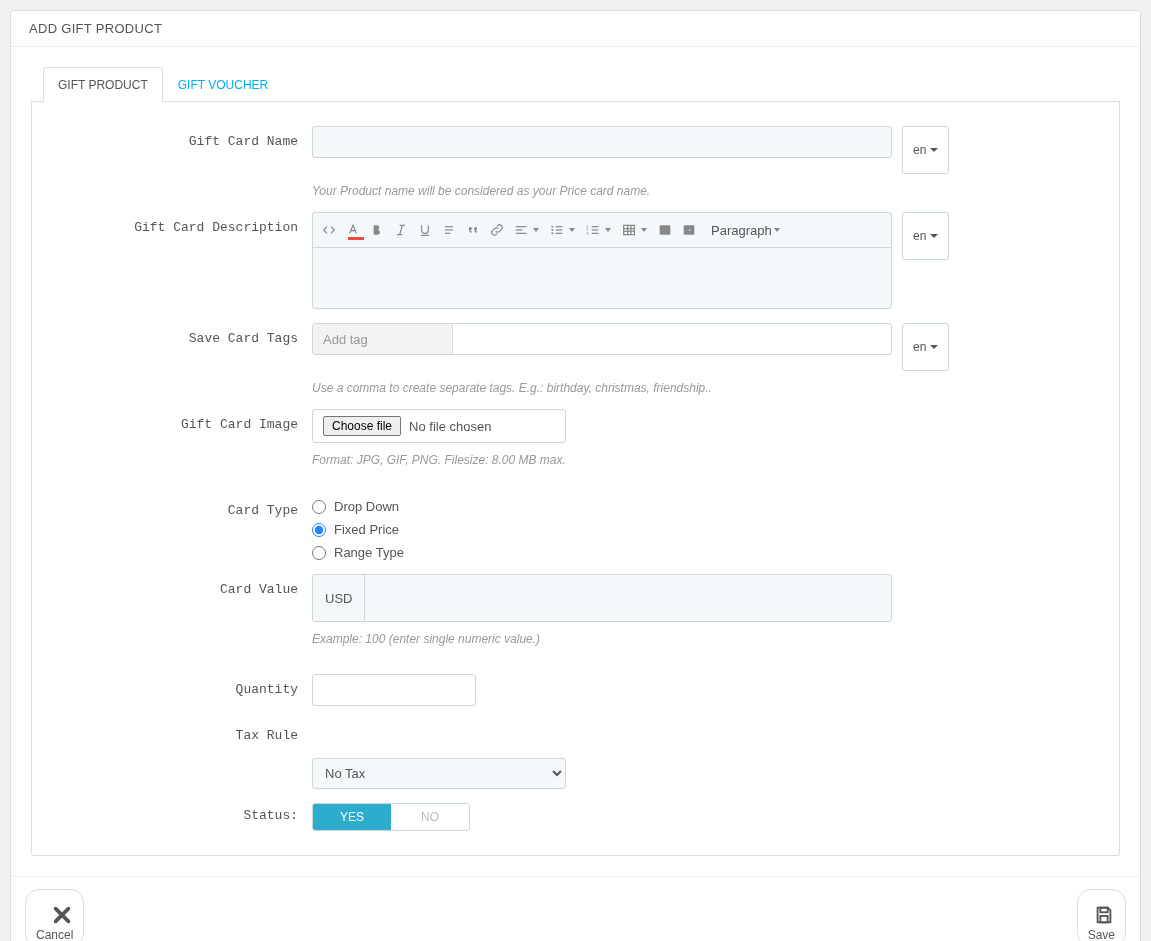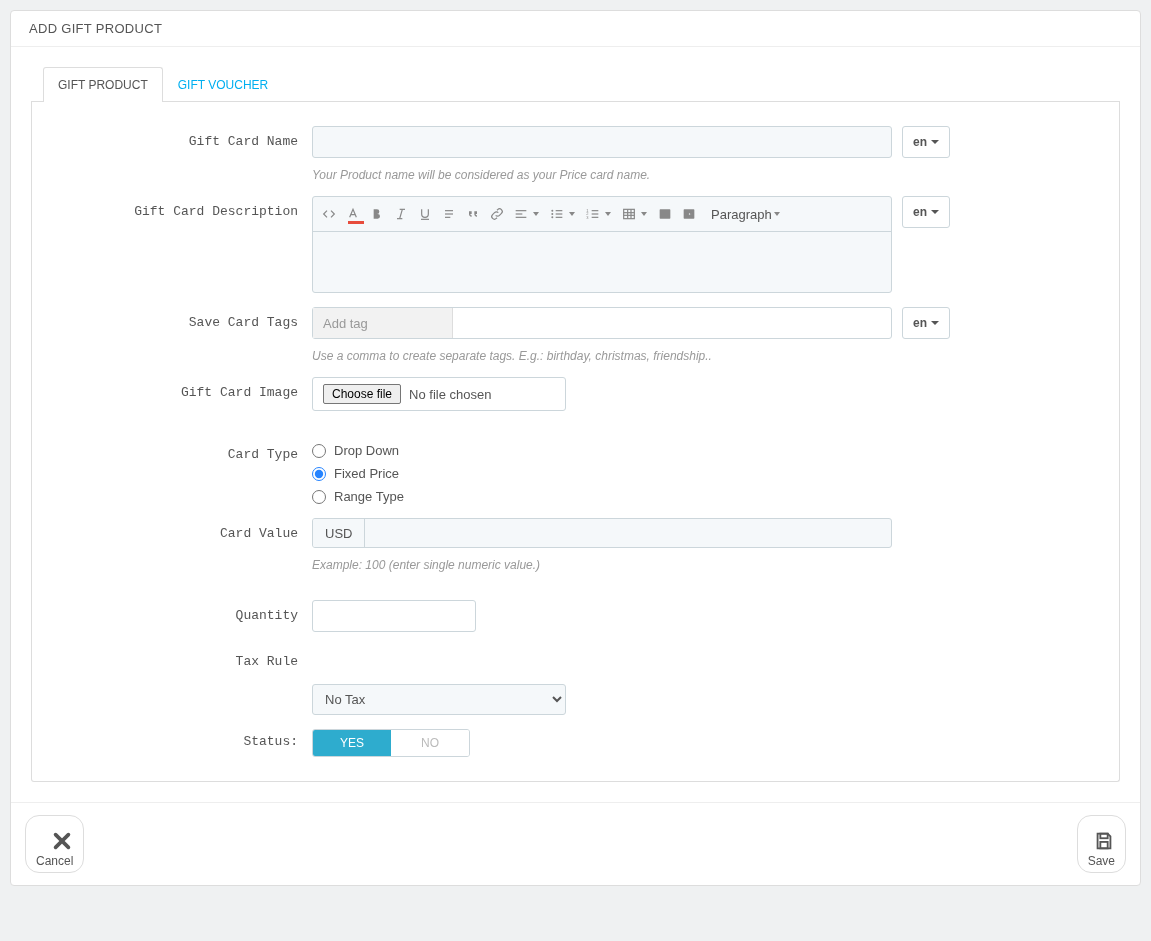--- a/index.html
+++ b/index.html
@@ -92,32 +92,31 @@
 input.text.short { width: 164px; }
 .help {
   color: #999;
   font-style: italic;
   font-size: 12px;
   margin-top: 10px;
 }
 
 
 .lang-btn {
-  height: 32px;
+  height: 48px;
   padding: 0 10px;
   border: 1px solid #ccd6db;
   background: #fff;
   border-radius: 3px;
   display: inline-flex;
   align-items: center;
   gap: 4px;
   font-size: 12px;
   color: #555;
   cursor: pointer;
-  font-weight: bold;
 }
 .caret {
   width: 0; height: 0;
   border-left: 4px solid transparent;
   border-right: 4px solid transparent;
   border-top: 4px solid #555;
 }
 
 
 .editor-wrap { background: #f5f8fa; border-radius: 3px; }
@@ -188,21 +187,21 @@
   cursor: pointer;
   font-family: Arial, sans-serif;
 }
 
 
 .radio-stack { display: flex; flex-direction: column; gap: 8px; padding-top: 4px; }
 .radio-item { display: flex; align-items: center; gap: 8px; color: #555; font-size: 13px; }
 .radio-item input { accent-color: #2684ff; width: 14px; height: 14px; }
 
 
-.group { display: flex; align-items: stretch; height: 30px; background: #f5f8fa; overflow:hidden; }
+.group { display: flex; align-items: stretch; height: 48px; background: #f5f8fa; overflow:hidden; }
 .group-addon {
   padding: 0 12px;
   display: flex;
   align-items: center;
   background: #f5f8fa;
   border-right: 1px solid #ccd6db;
   font-size: 13px;
   color: #555;
 }
 .group input {
@@ -437,20 +436,21 @@
 
       <div class="form-row">
         <div class="form-label">Gift Card Image</div>
         <div class="form-field">
           <div>
             <div class="file-wrap" style="width:254px">
               <button class="choose-btn">Choose file</button>
               <span>No file chosen</span>
             </div>
           </div>
+          <div class="help">Format: JPG, GIF, PNG. Filesize: 8.00 MB max.</div>
         </div>
       </div>
 
       <div style="height:14px"></div>
 
       <div class="form-row">
         <div class="form-label">Card Type</div>
         <div class="form-field">
           <div class="radio-stack">
             <label class="radio-item">

